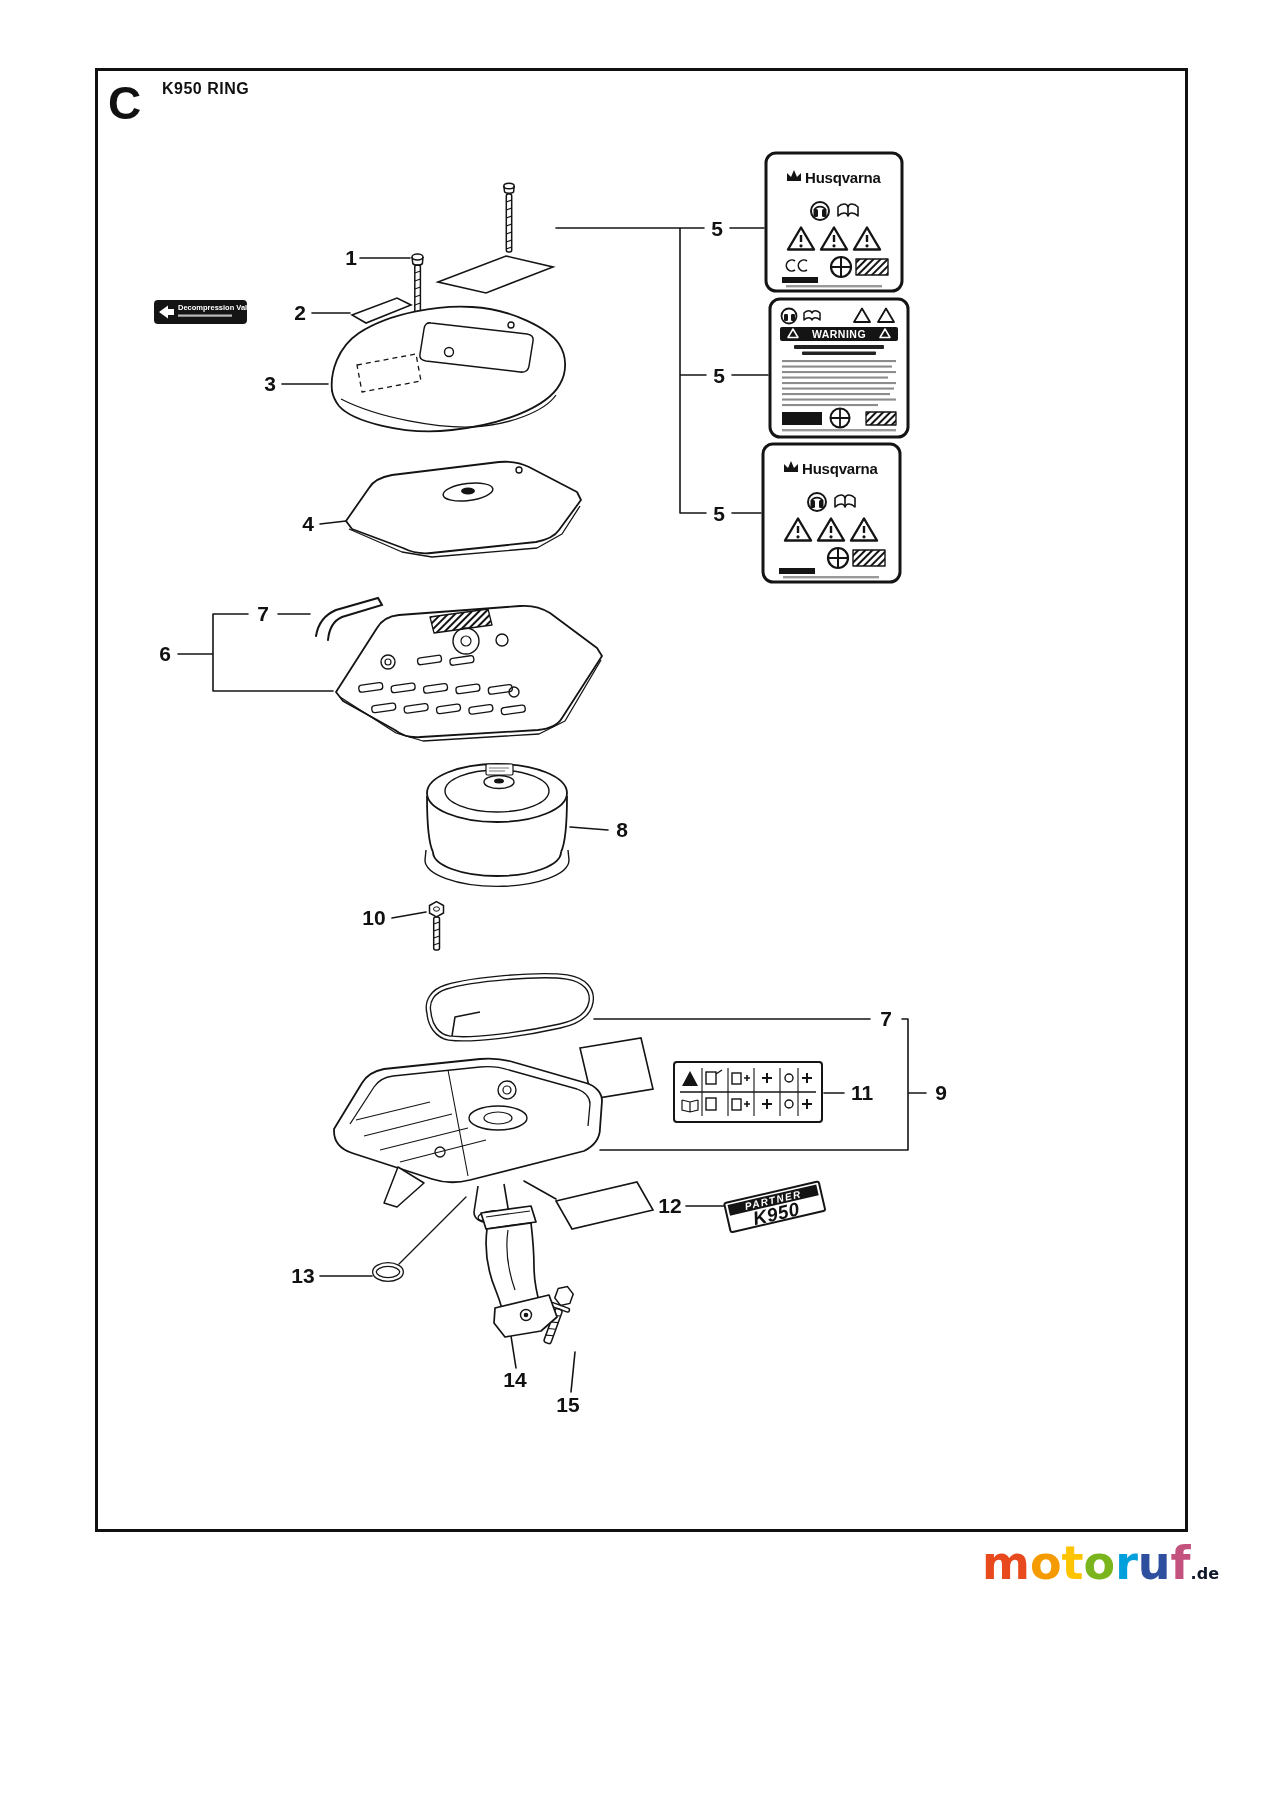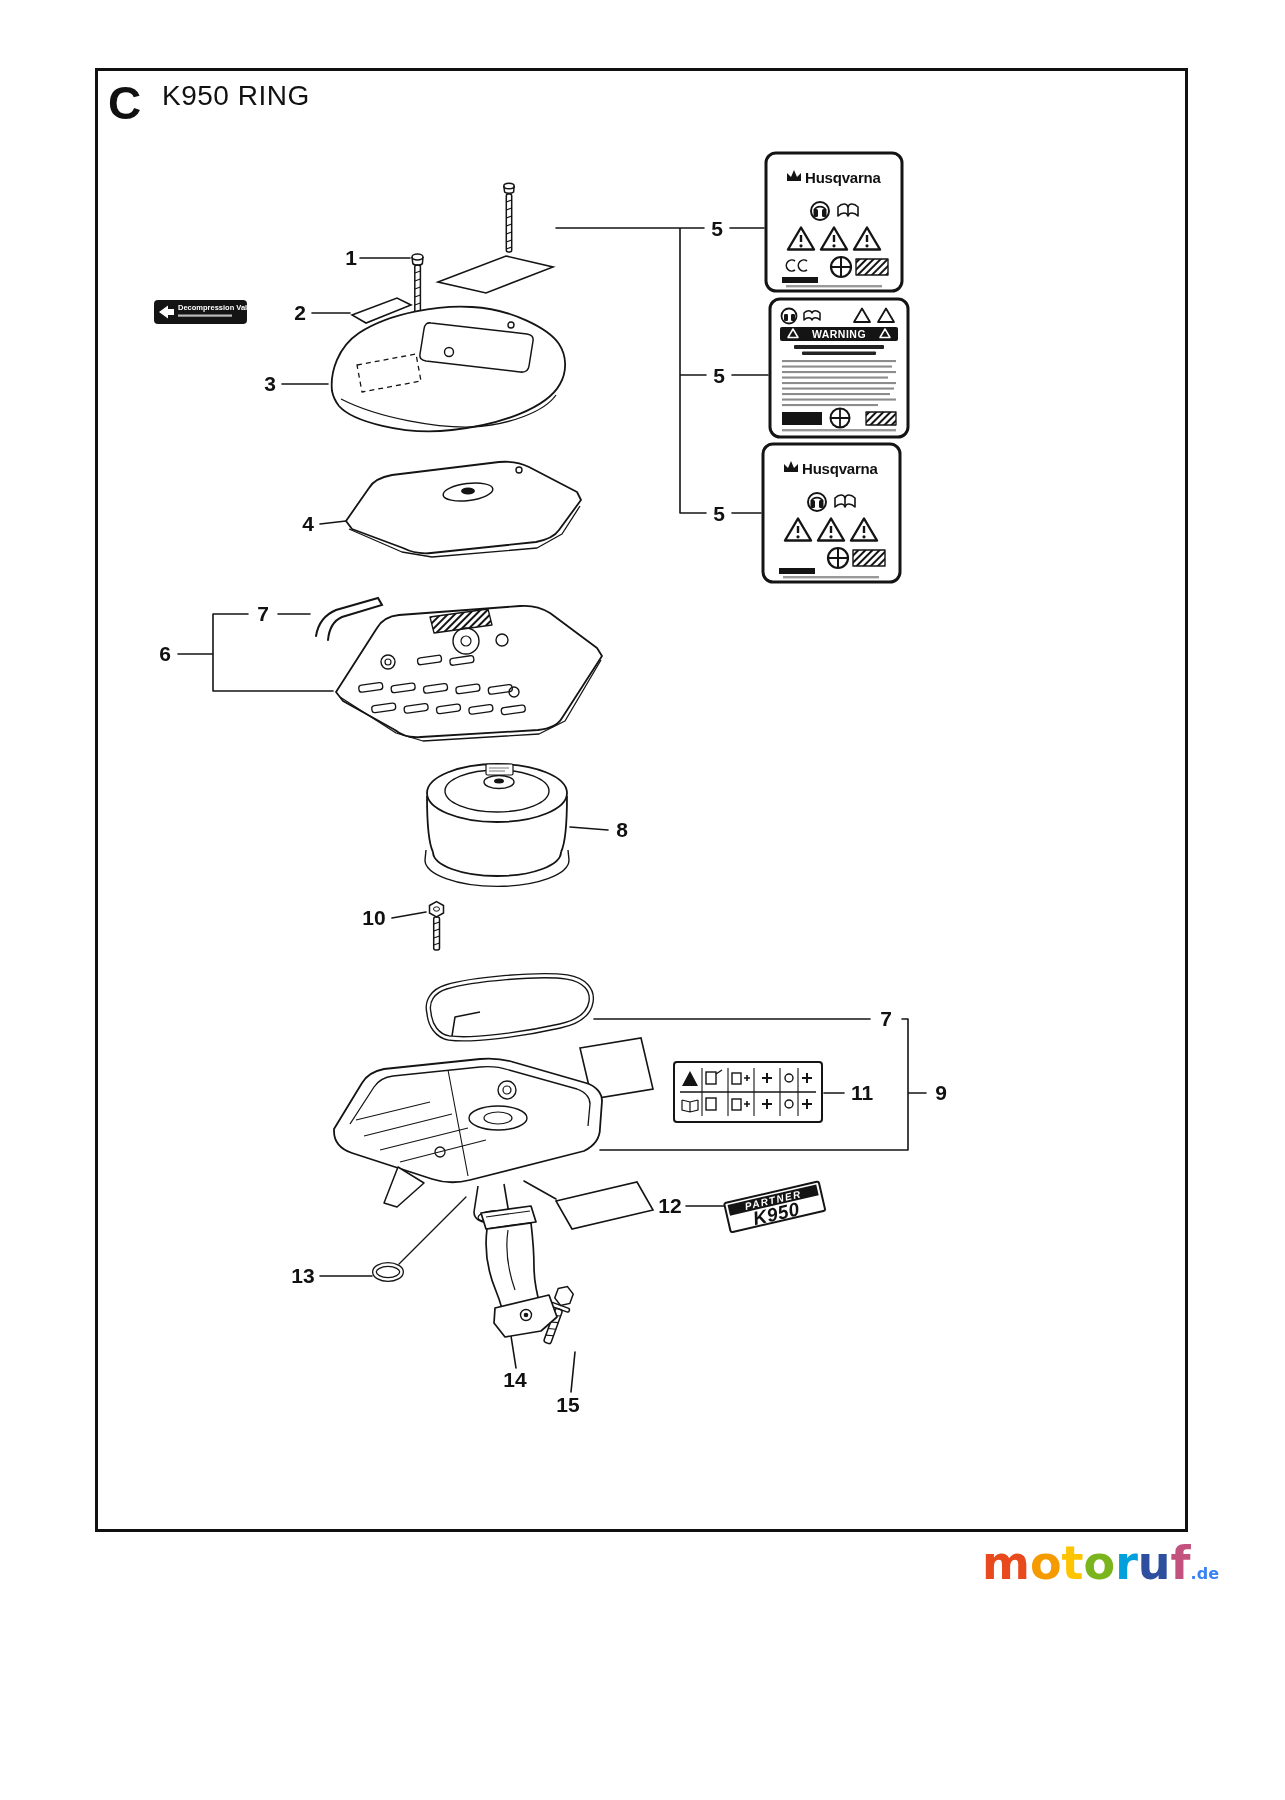--- a/index.html
+++ b/index.html
@@ -2,21 +2,21 @@
 <html><head>
 <meta charset="utf-8">
 <style>
   html,body{margin:0;padding:0;background:#ffffff;}
   .canvas{position:relative;width:1285px;height:1800px;background:#ffffff;overflow:hidden;
           font-family:"Liberation Sans",sans-serif;color:#111;}
   .page-border{position:absolute;left:95px;top:68px;width:1093px;height:1464px;
                border:3px solid #111;box-sizing:border-box;background:#fff;}
   .section-letter{position:absolute;left:108px;top:76px;font-size:46px;font-weight:bold;
                   font-family:"Liberation Sans",sans-serif;}
-  .page-title{position:absolute;left:162px;top:80px;font-size:28px;font-weight:normal;
+  .page-title{position:absolute;left:162px;top:80px;font-size:16px;font-weight:bold;
               letter-spacing:0.5px;font-family:"Liberation Sans",sans-serif;}
   svg.art{position:absolute;left:0;top:0;}
   
   .co{font-family:"Liberation Sans",sans-serif;font-weight:bold;font-size:21px;fill:#111;}
   .brand{font-family:"Liberation Sans",sans-serif;font-weight:bold;font-size:15px;fill:#111;letter-spacing:-0.2px;}
   .warnband{font-family:"Liberation Sans",sans-serif;font-weight:bold;font-size:10.5px;fill:#fff;letter-spacing:0.5px;}
   .decomp{font-family:"Liberation Sans",sans-serif;font-weight:bold;font-size:7.5px;fill:#fff;}
   .partner-brand{font-family:"Liberation Sans",sans-serif;font-weight:bold;font-style:italic;font-size:10px;fill:#fff;letter-spacing:1.5px;}
   .partner-model{font-family:"Liberation Sans",sans-serif;font-weight:bold;font-style:italic;font-size:19px;fill:#111;letter-spacing:0.5px;}
   
@@ -353,15 +353,15 @@
         <rect x="779" y="568" width="36" height="6" fill="#141414" stroke="none"></rect>
         <circle cx="838" cy="558" r="10" stroke-width="2.2"></circle>
         <path d="M828 558 H848 M838 548 V568" stroke-width="2"></path>
         <rect x="853" y="550" width="32" height="16" fill="url(#hatch)" stroke-width="1.4"></rect>
         <rect x="783" y="576" width="96" height="2.4" fill="#999" stroke="none"></rect>
       </g>
     </g>
   </svg>
 
   <div class="watermark">
-    <span style="color: rgb(232, 73, 29);">m</span><span style="color: rgb(245, 155, 0);">o</span><span style="color: rgb(255, 196, 0);">t</span><span style="color: rgb(122, 181, 29);">o</span><span style="color: rgb(0, 160, 221);">r</span><span style="color: rgb(45, 79, 158);">u</span><span style="color: rgb(196, 82, 126);">f</span><span class="tld" style="color: #3b82f6;">.de</span>
+    <span style="color: rgb(232, 73, 29);">m</span><span style="color: rgb(245, 155, 0);">o</span><span style="color: rgb(255, 196, 0);">t</span><span style="color: rgb(122, 181, 29);">o</span><span style="color: rgb(0, 160, 221);">r</span><span style="color: rgb(45, 79, 158);">u</span><span style="color: rgb(196, 82, 126);">f</span><span class="tld" style="color: #0f172a;">.de</span>
   </div>
 </div>
 
 </body></html>

